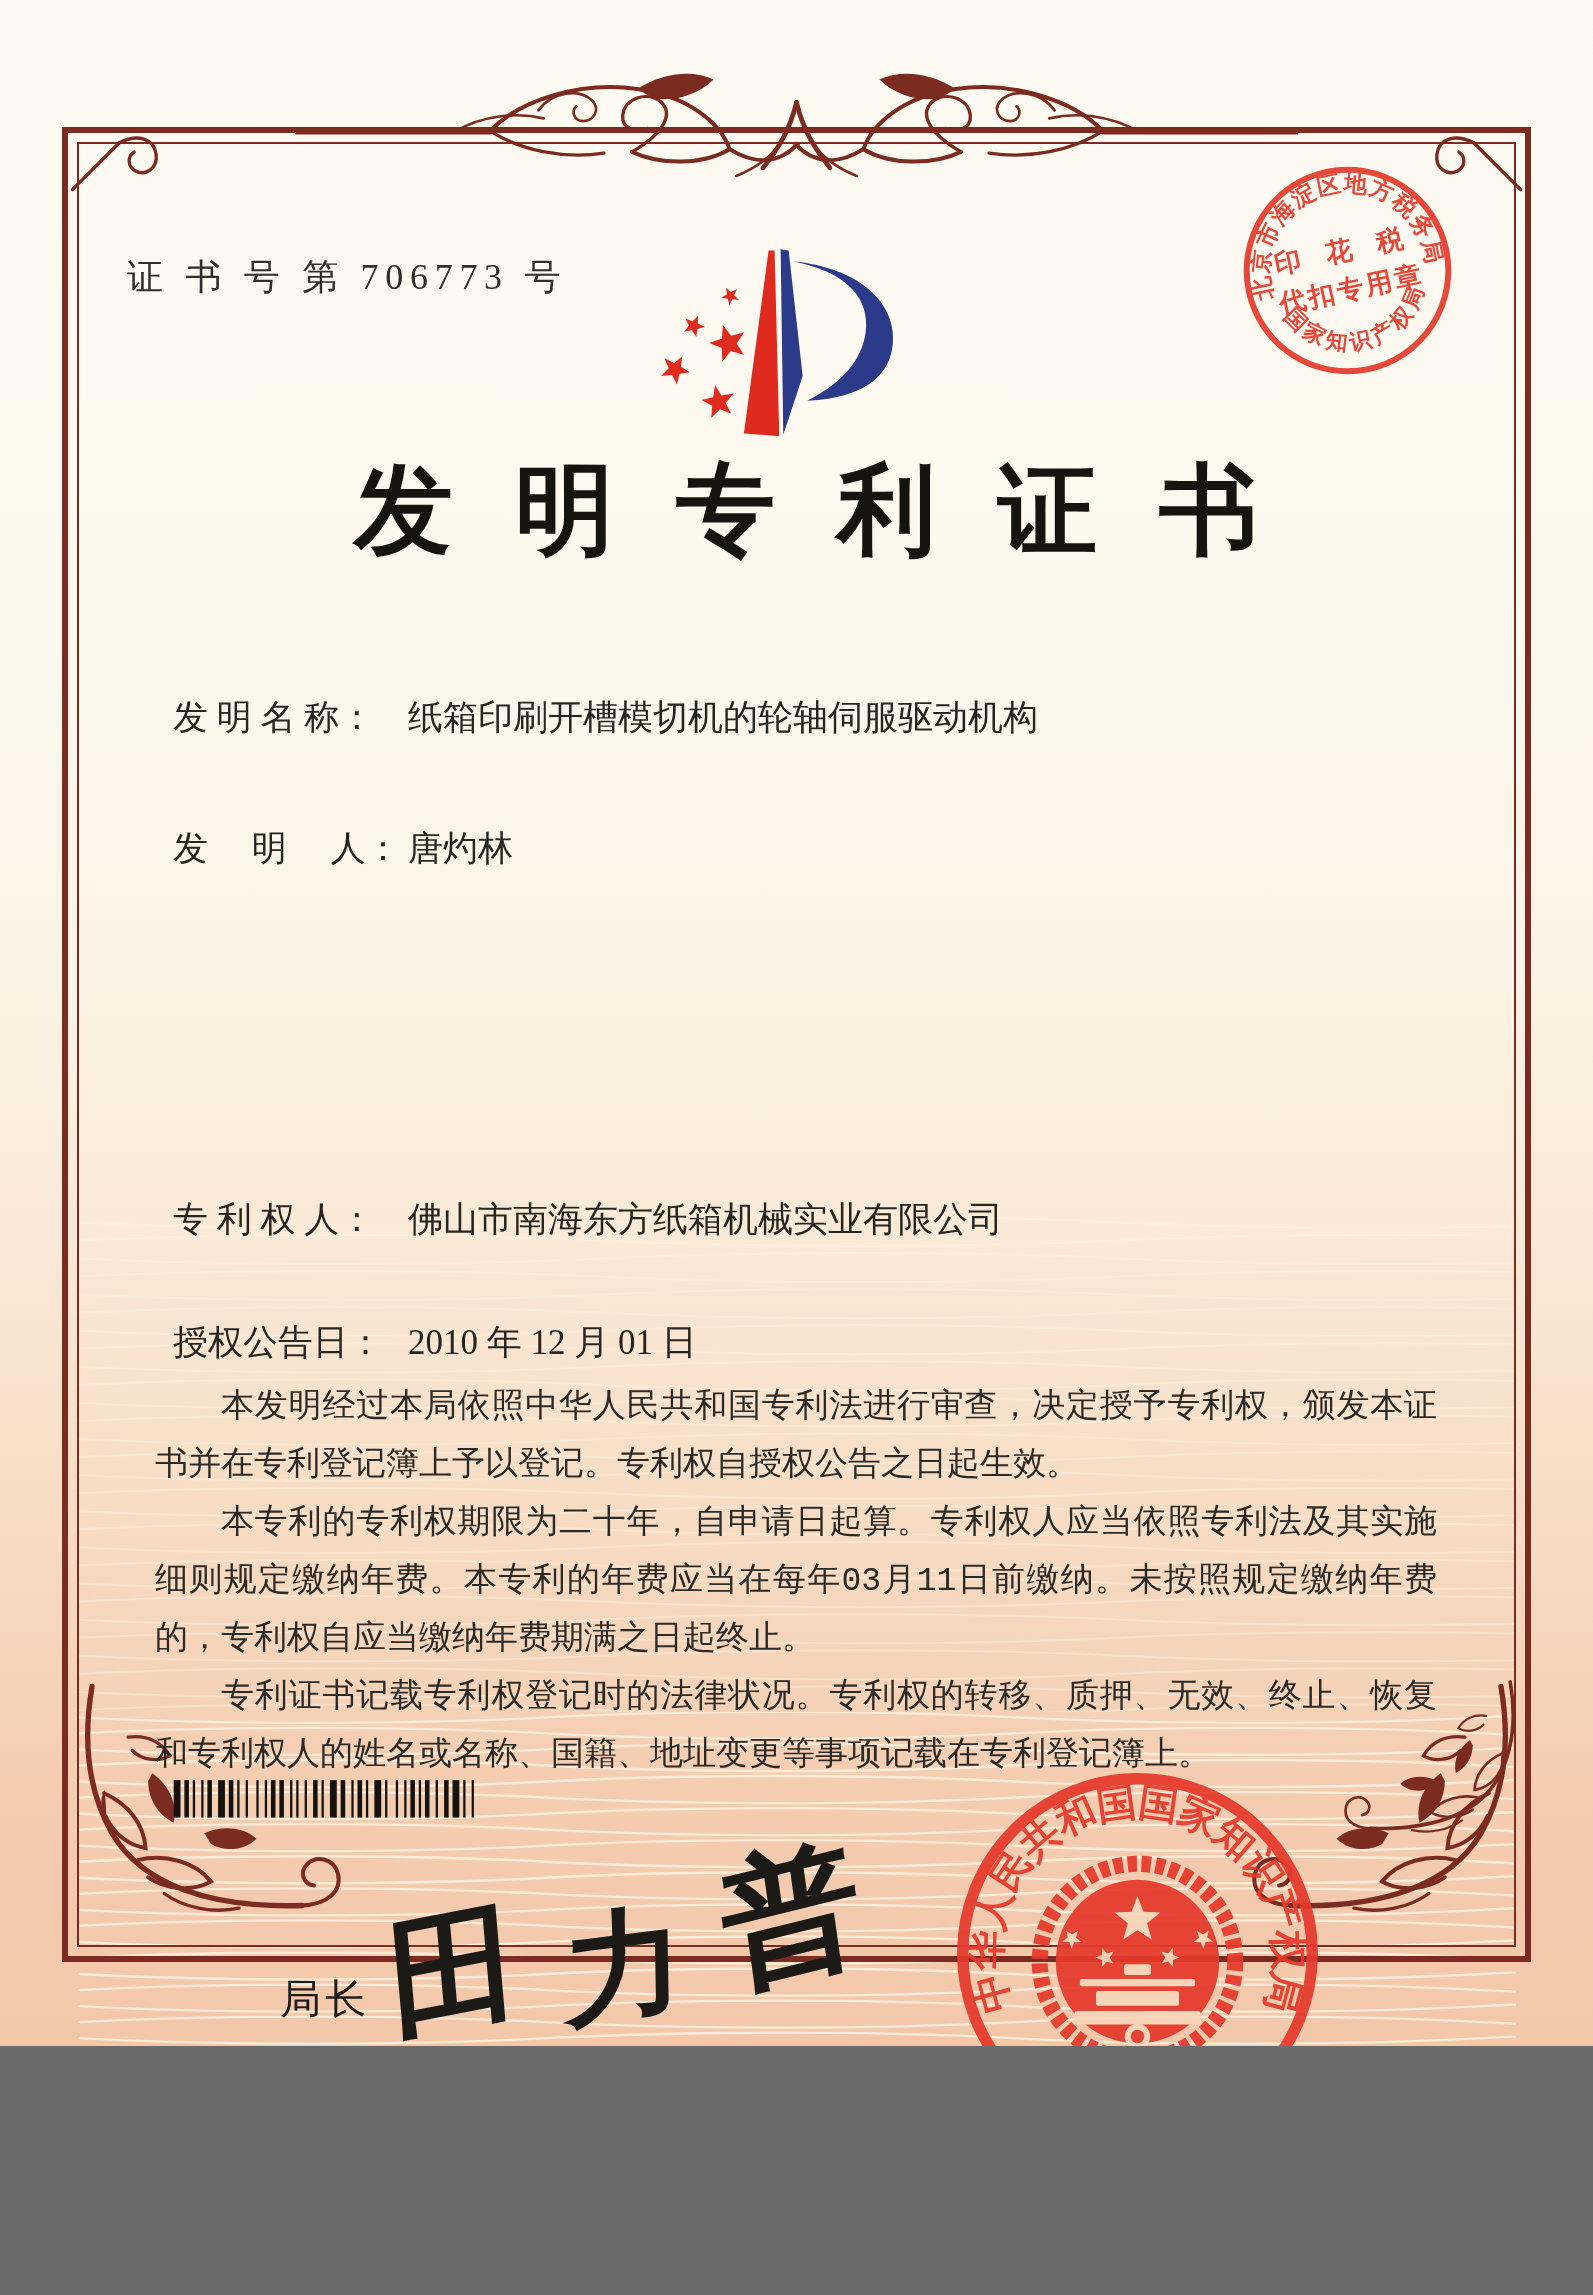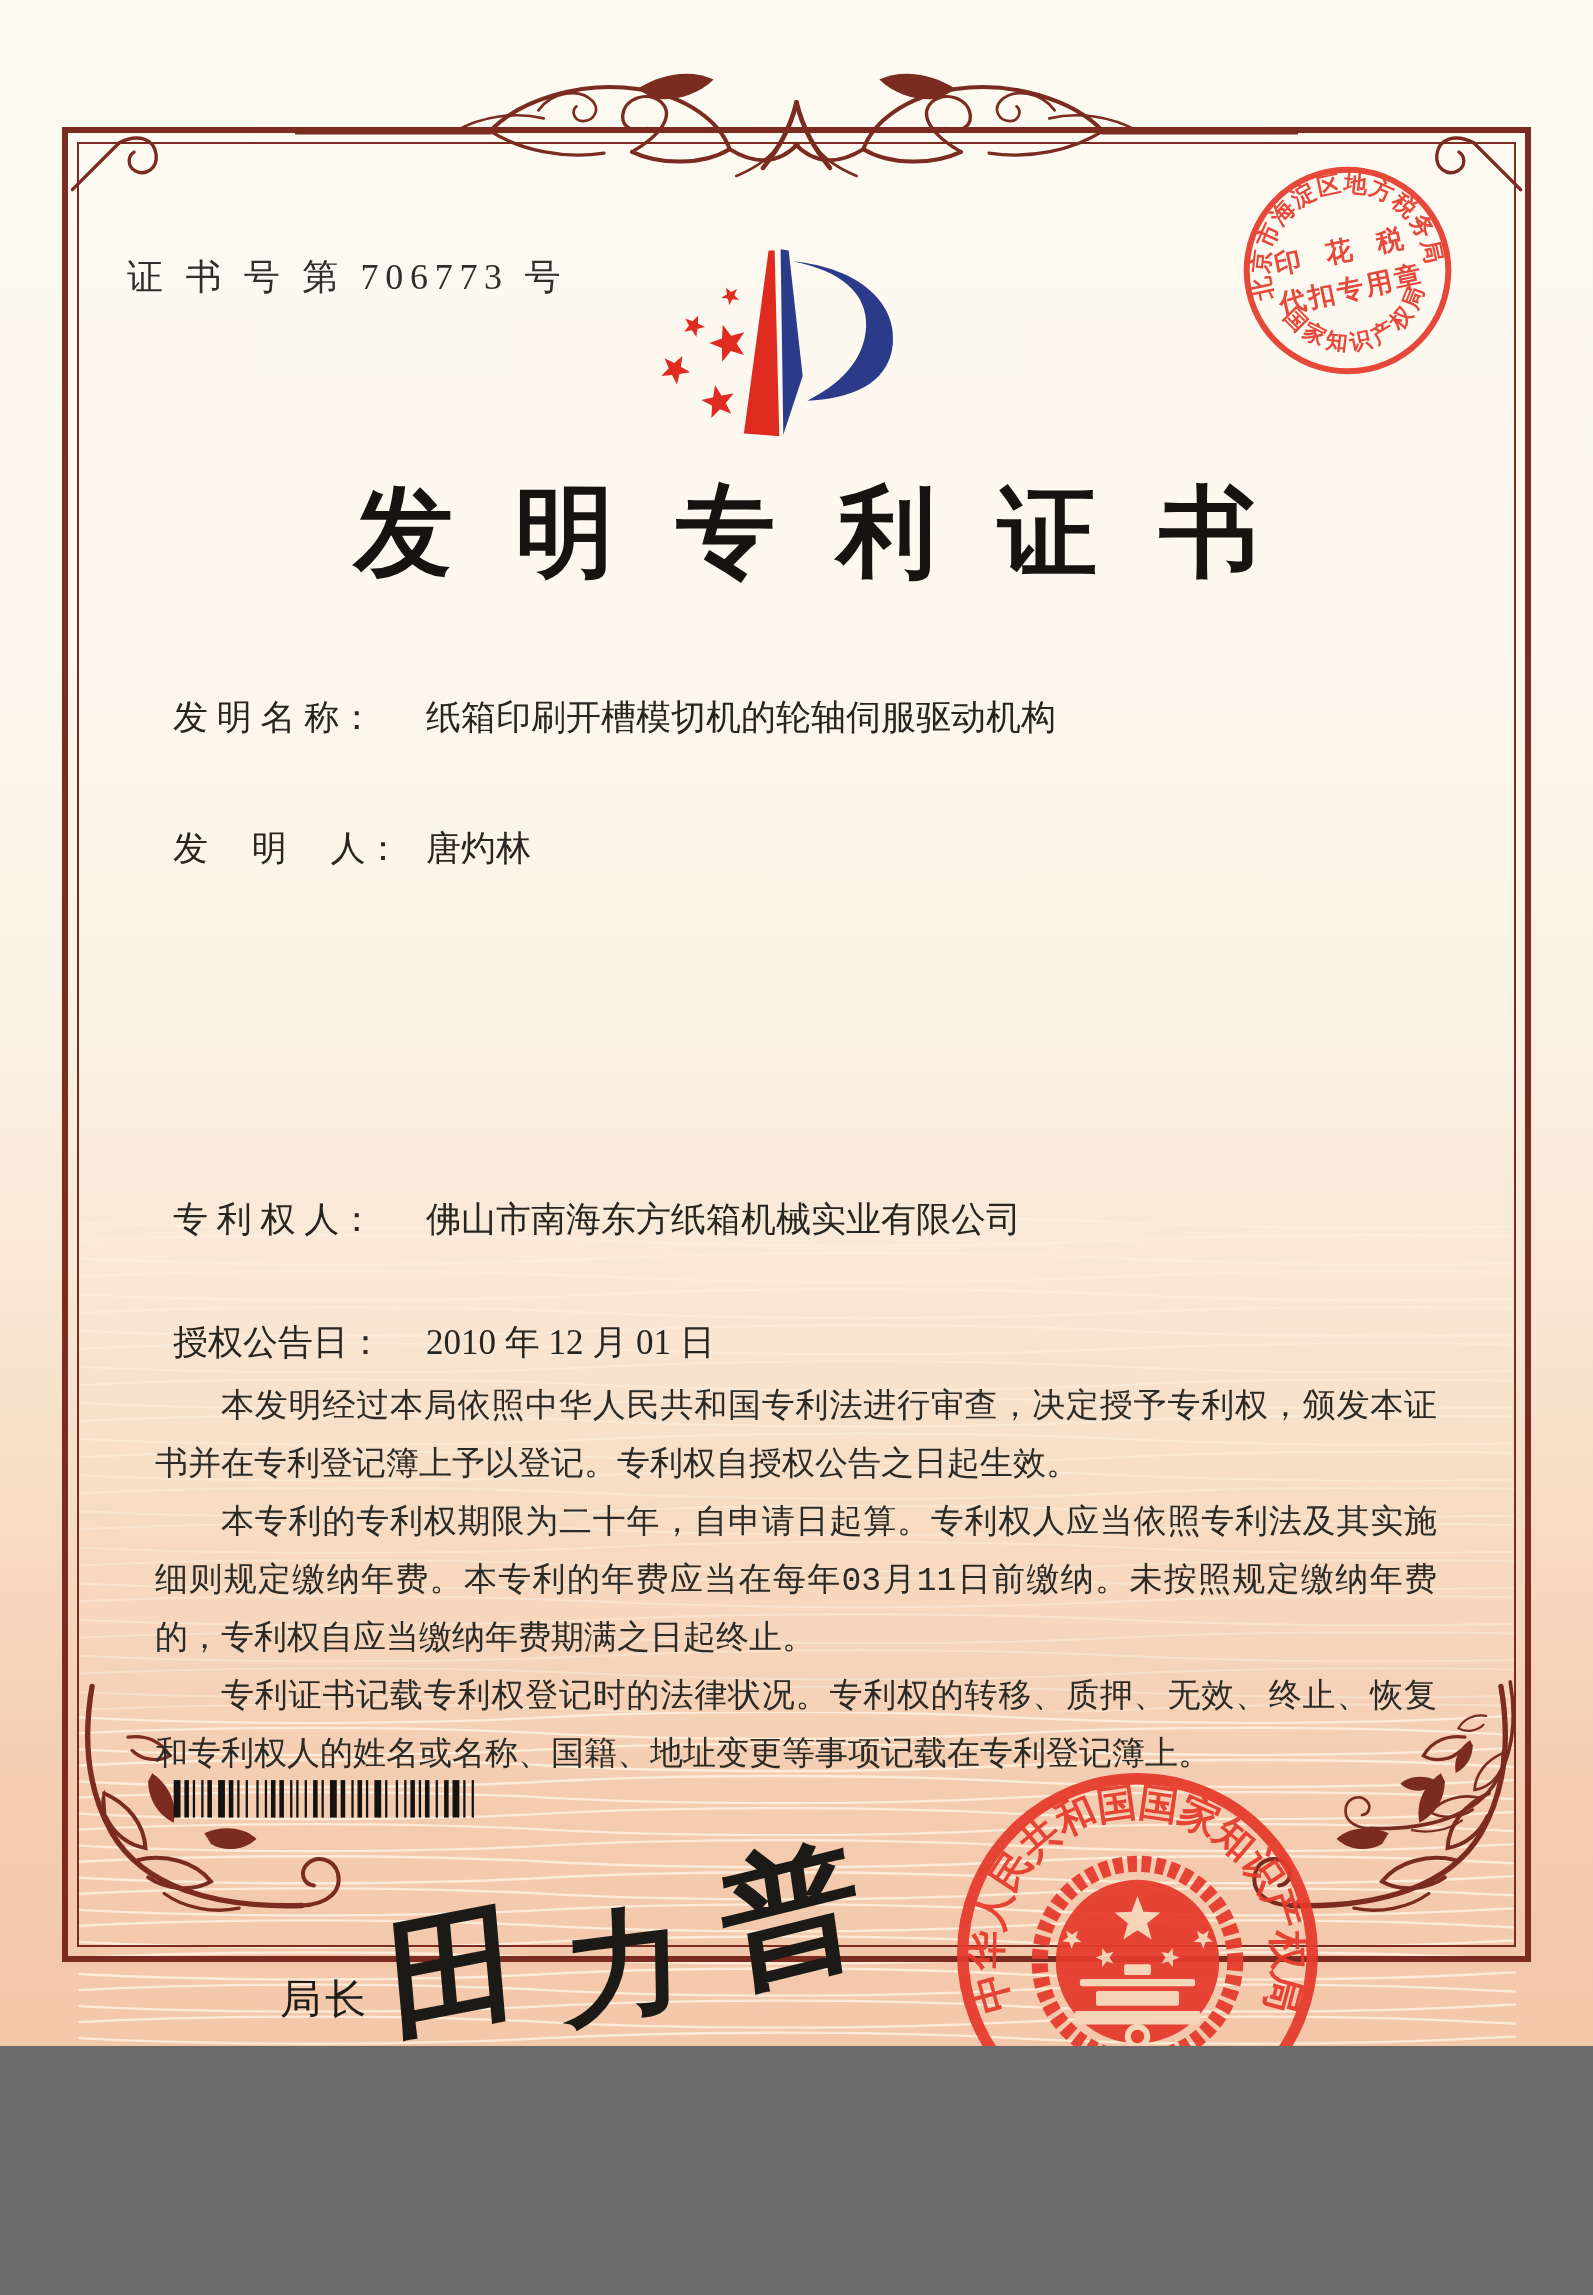--- a/index.html
+++ b/index.html
@@ -10,26 +10,26 @@
   }
   svg{display:block}
   .abs{position:absolute;}
   
   .frame-outer{position:absolute;left:62px;top:127px;right:62px;bottom:84px;
     border:6.7px solid #7b2b20;}
   .frame-inner{position:absolute;left:9.4px;top:9.4px;right:9.4px;bottom:9.4px;
     border:2px solid #7b2b20;}
   
   .cert-no{position:absolute;left:127px;top:253px;font-size:36px;letter-spacing:6.7px;color:#2f2e2a;}
-  .doc-title{position:absolute;left:0;right:0;top:467px;text-align:center;
+  .doc-title{position:absolute;left:0;right:0;top:445px;text-align:center;
     font-size:99px;font-weight:700;letter-spacing:62px;text-indent:62px;color:#15140f;margin-left:19px;}
   
   .field{position:absolute;left:173px;font-size:35px;white-space:nowrap;color:#262520;}
   .flabel{display:inline-block;min-width:235px;}
-  .fvalue{display:inline-block;margin-left:18px;}
+  .fvalue{display:inline-block;}
   
   .paras{position:absolute;left:155px;top:1379px;width:1282px;font-size:33px;
     line-height:58px;text-align:justify;color:#2b2a25;font-family:Liberation Mono, monospace;}
   .paras p{margin:0;text-indent:66px;}
   
   .sig-title{position:absolute;left:280px;top:1972px;font-size:41px;letter-spacing:4px;color:#1d1c18;}
   .sig-name{position:absolute;left:388px;top:1834px;font-size:131px;font-weight:700;
     letter-spacing:39px;color:#1b1a16;transform:rotate(-5deg) skewX(-6deg);}
   .sig-name span{display:inline-block;}
   .sig-name .c0{transform:translateY(31px) rotate(-6deg);}

